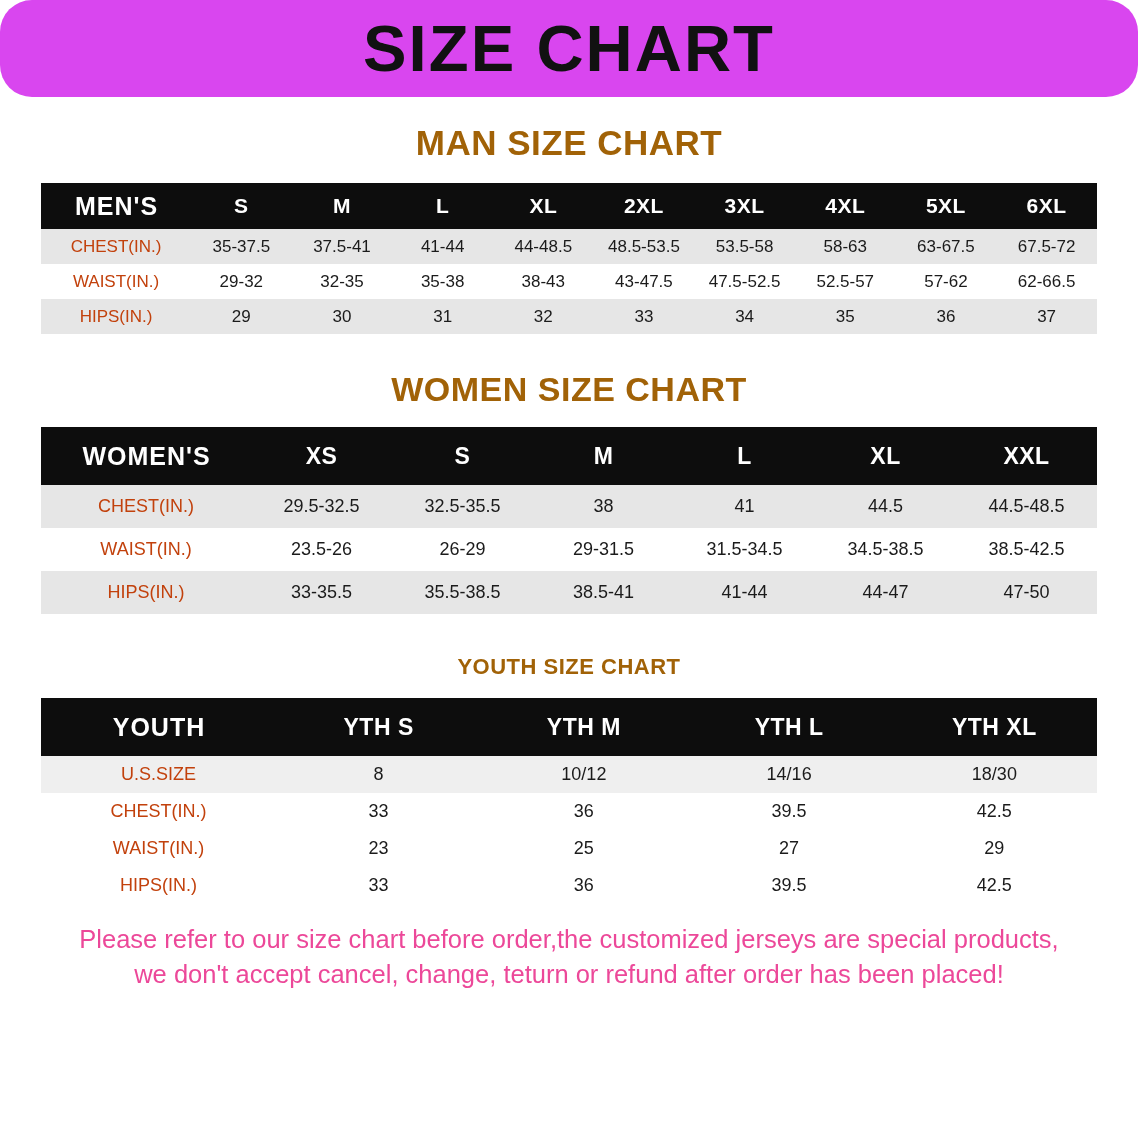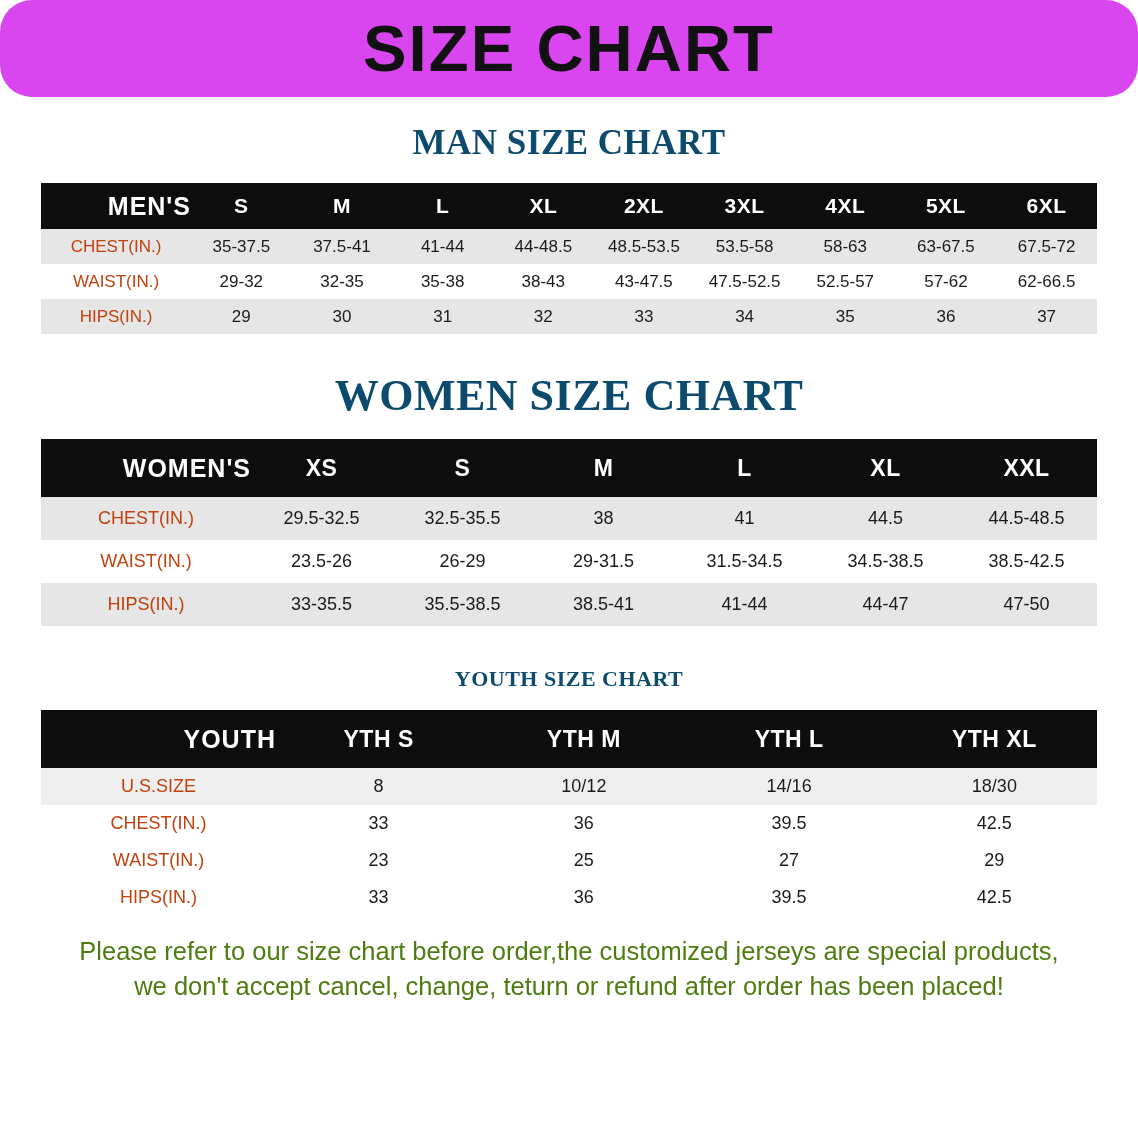--- a/index.html
+++ b/index.html
@@ -27,27 +27,27 @@
     font-family: "Liberation Sans", sans-serif;
     font-weight: bold;
     font-size: 64px;
     letter-spacing: 2px;
     color: #111111;
     line-height: 1;
     transform: scaleX(1.02);
   }
   .section-title {
     text-align: center;
-    font-family: Liberation Serif, serif;
+    font-family: Liberation Sans, sans-serif;
     font-weight: bold;
-    color: #0c4a6e;
+    color: #a16207;
     letter-spacing: 0.5px;
   }
   #man-title { font-size: 35px; margin-top: 26px; }
-  #women-title { font-size: 44px; margin-top: 36px; }
+  #women-title { font-size: 34px; margin-top: 36px; }
   #youth-title { font-size: 22px; margin-top: 40px; }
 
   table {
     border-collapse: collapse;
     margin: 0 auto;
     table-layout: fixed;
   }
   .chart-table { width: 1056px; }
   .chart-table th, .chart-table td {
     text-align: center;
@@ -58,21 +58,21 @@
   }
   .chart-table thead th {
     background: #0d0d0d;
     color: #ffffff;
     font-weight: bold;
     font-size: 21px;
     height: 46px;
     letter-spacing: 0.5px;
   }
   .chart-table thead th.rowlabel {
-    text-align: right;
+    text-align: center;
     padding-left: 1px;
     font-size: 25px;
     letter-spacing: 1px;
   }
   .chart-table tbody tr td {
     height: 35px;
   }
   .chart-table tbody td.rowlabel {
     text-align: center;
     font-size: 17px;
@@ -99,21 +99,21 @@
   #youth-table thead th.rowlabel { font-size: 25px; }
   #youth-table tbody tr td { height: 37px; font-size: 18px; }
   #youth-table thead th:first-child { width: 235px; }
   #youth-table tbody tr { background: #ffffff; }
   #youth-table tbody tr.row-alt { background: #efefef; }
 
   .note {
     margin: 18px auto 0 auto;
     width: 1030px;
     text-align: center;
-    color: #4d7c0f;
+    color: #ec4899;
     font-family: "Liberation Sans", sans-serif;
     font-size: 25.5px;
     line-height: 1.38;
   }
   .note div { white-space: nowrap; }
 </style>
 </head>
 <body>
 
 <div class="banner">

